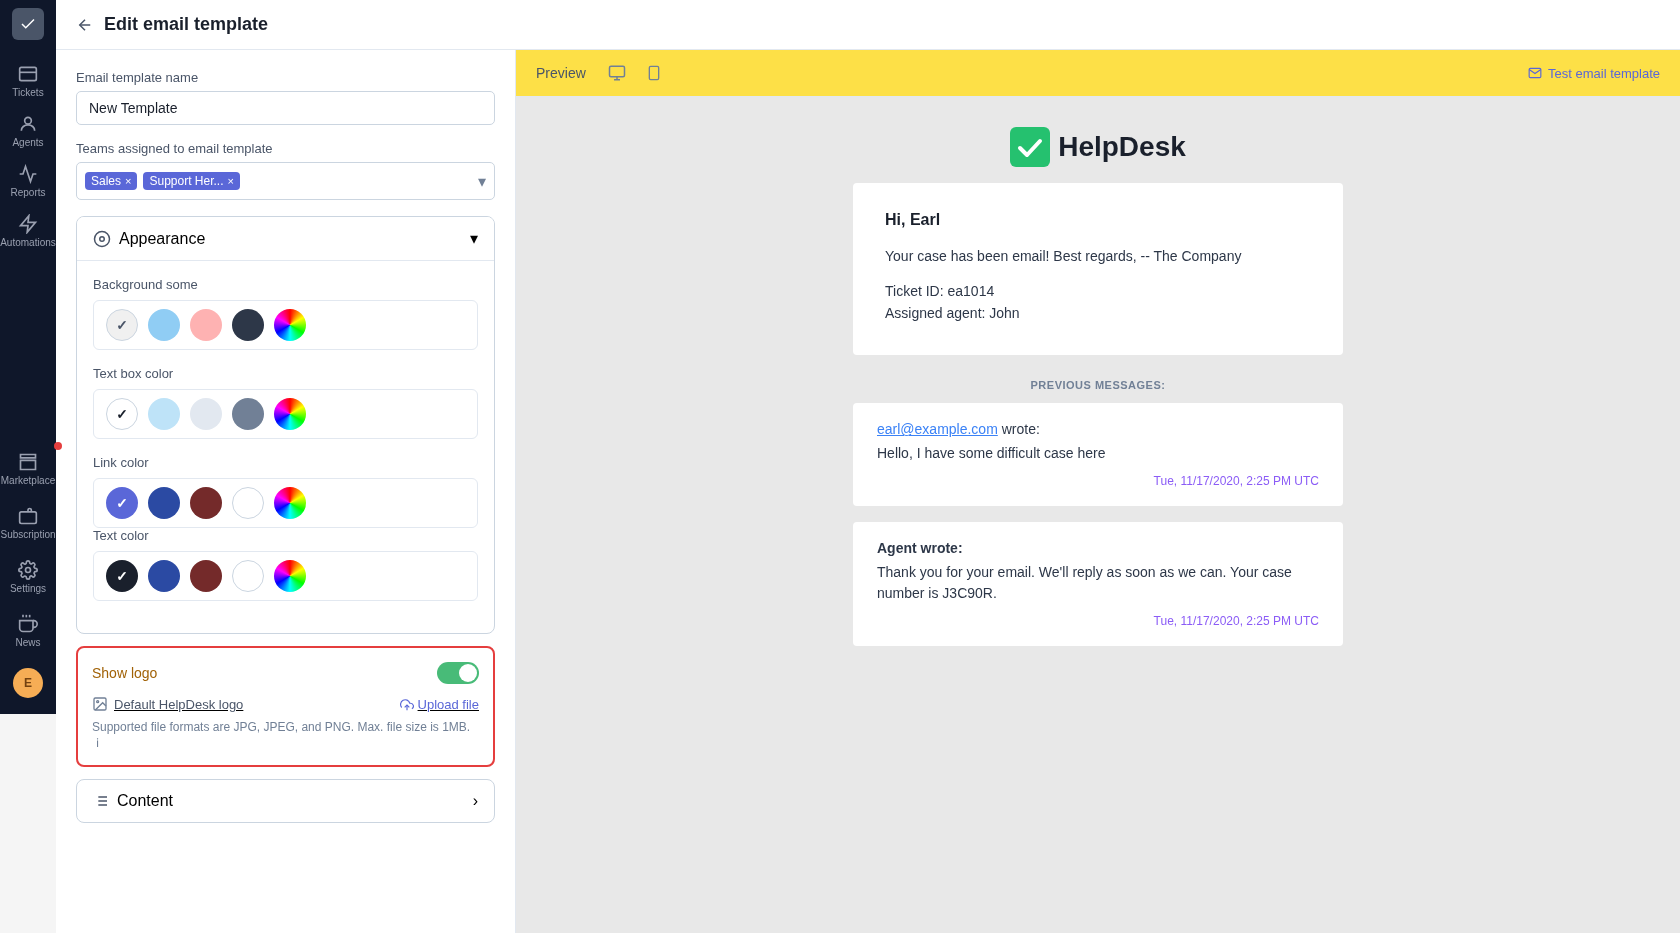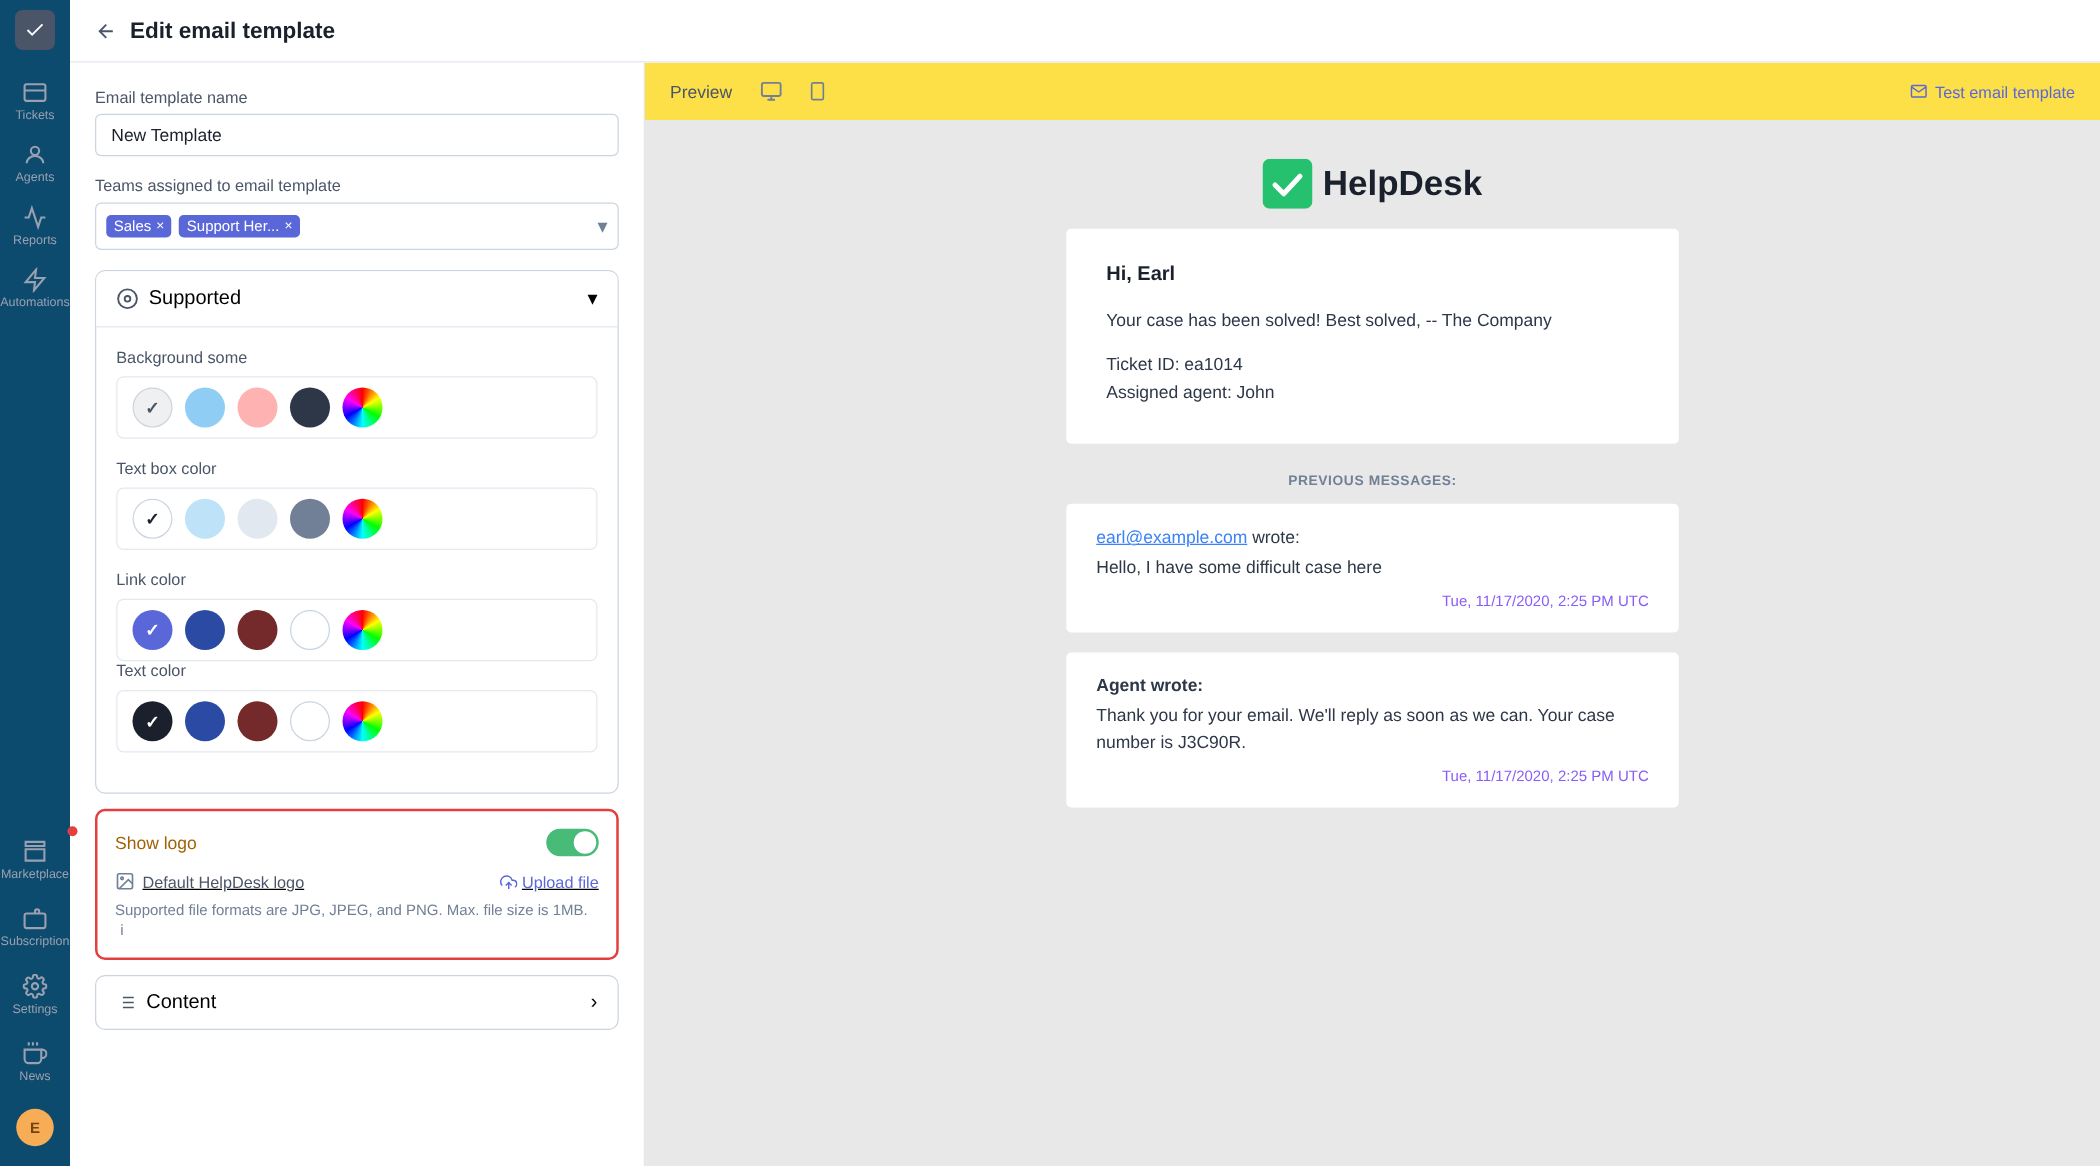--- a/index.html
+++ b/index.html
@@ -1,27 +1,27 @@
 <!DOCTYPE html>
 <html><head>
   <meta charset="utf-8">
   <style>
     * { box-sizing: border-box; margin: 0; padding: 0; }
     body { font-family: -apple-system, BlinkMacSystemFont, 'Segoe UI', sans-serif; display: flex; height: 933px; overflow: hidden; background: #f5f5f5; }
 
     
     .sidebar {
       width: 56px;
-      background: #0c4a6e;
+      background: #0f172a;
       display: flex;
       flex-direction: column;
       align-items: center;
       padding: 8px 0;
       flex-shrink: 0;
-      height: 933px;
+      height: 714px;
     }
     .sidebar-logo {
       width: 32px; height: 32px;
       background: #4a5568;
       border-radius: 6px;
       display: flex; align-items: center; justify-content: center;
       margin-bottom: 16px;
       color: white; font-size: 14px;
     }
     .sidebar-item {
@@ -357,21 +357,21 @@
         </div>
       </div>
 
       <div class="appearance-card">
         <div class="appearance-header">
           <div class="appearance-header-left">
             <svg width="18" height="18" viewBox="0 0 24 24" fill="none" stroke="#4a5568" stroke-width="2">
               <circle cx="12" cy="12" r="10"></circle>
                 <circle cx="12" cy="12" r="3"></circle>
             </svg>
-            <span>Supported</span>
+            <span>Appearance</span>
           </div>
           <span>▾</span>
         </div>
         <div class="appearance-body">
 
           <div class="color-section">
             <span class="color-section-label">Background some</span>
             <div class="color-row">
               <div class="color-swatch selected" style="background:#f0f0f0; border:1px solid #cbd5e0;"></div>
               <div class="color-swatch" style="background:#90cdf4;"></div>
@@ -500,21 +500,21 @@
         <div class="helpdesk-logo-area">
           <svg class="helpdesk-icon" viewBox="0 0 40 40">
             <rect width="40" height="40" rx="6" fill="#25c16f"></rect>
             <polyline points="10,21 17,28 30,14" stroke="white" stroke-width="4" fill="none" stroke-linecap="round" stroke-linejoin="round"></polyline>
           </svg>
           <span class="helpdesk-name">HelpDesk</span>
         </div>
 
         <div class="email-card">
           <div class="email-greeting">Hi, Earl</div>
-          <div class="email-body-text">Your case has been solved! Best solved, -- The Company</div>
+          <div class="email-body-text">Your case has been email! Best regards, -- The Company</div>
           <div class="email-meta">Ticket ID: ea1014</div>
           <div class="email-meta">Assigned agent: John</div>
         </div>
 
         <div class="prev-messages-label">PREVIOUS MESSAGES:</div>
 
         <div class="message-card">
           <div class="msg-from">
             <span class="msg-link">earl@example.com</span>
             <span> wrote:</span>

